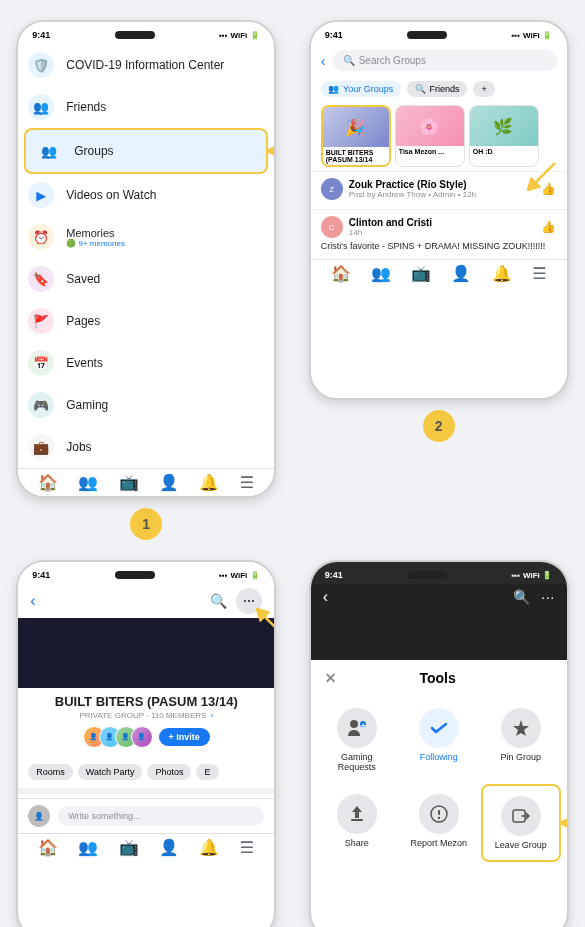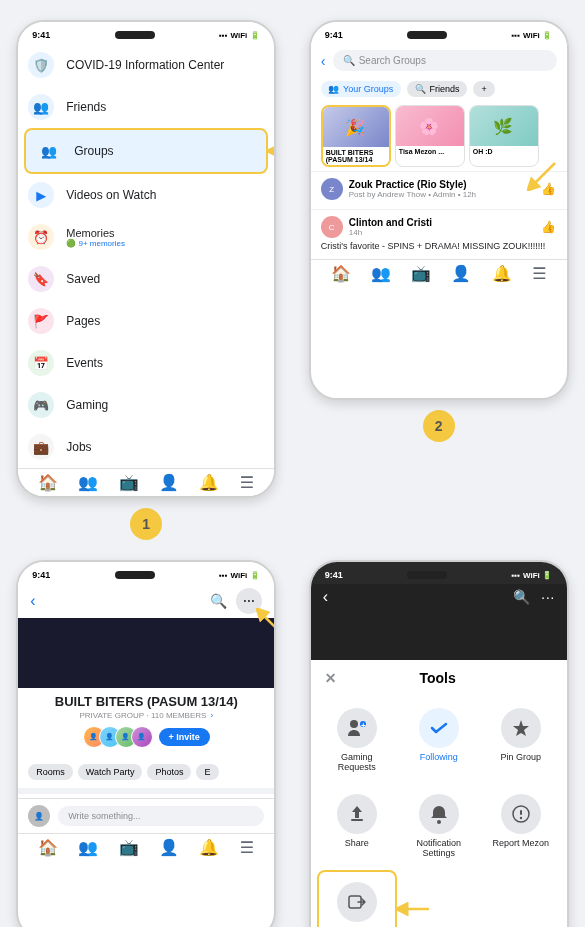--- a/index.html
+++ b/index.html
@@ -736,29 +736,20 @@
           <div class="tool-item">
             <div class="tool-icon">
               <svg width="20" height="20" viewBox="0 0 20 20">
                   <path d="M15 8l-5-6-5 6h3v6h4V8z" fill="#555"></path>
                   <rect x="4" y="15" width="12" height="2" rx="1" fill="#555"></rect>
                 </svg>
             </div>
             <span class="tool-label">Share</span>
           </div>
 
-          <div class="tool-item">
-            <div class="tool-icon">
-              <svg width="20" height="20" viewBox="0 0 20 20">
-                  <path d="M10 2a6 6 0 00-6 6v4l-2 2h16l-2-2V8a6 6 0 00-6-6z" fill="#555"></path>
-                  <circle cx="10" cy="18" r="2" fill="#555"></circle>
-                </svg>
-            </div>
-            <span class="tool-label">Notif­ication Settings</span>
-          </div>
 
           <div class="tool-item">
             <div class="tool-icon" style="background:#e4e6ea;">
               <svg width="20" height="20" viewBox="0 0 20 20">
                   <circle cx="10" cy="10" r="8" fill="none" stroke="#555" stroke-width="1.5"></circle>
                   <rect x="9" y="6" width="2" height="5" rx="1" fill="#555"></rect>
                   <circle cx="10" cy="14" r="1.2" fill="#555"></circle>
                 </svg>
             </div>
             <span class="tool-label">Report Mezon</span>

